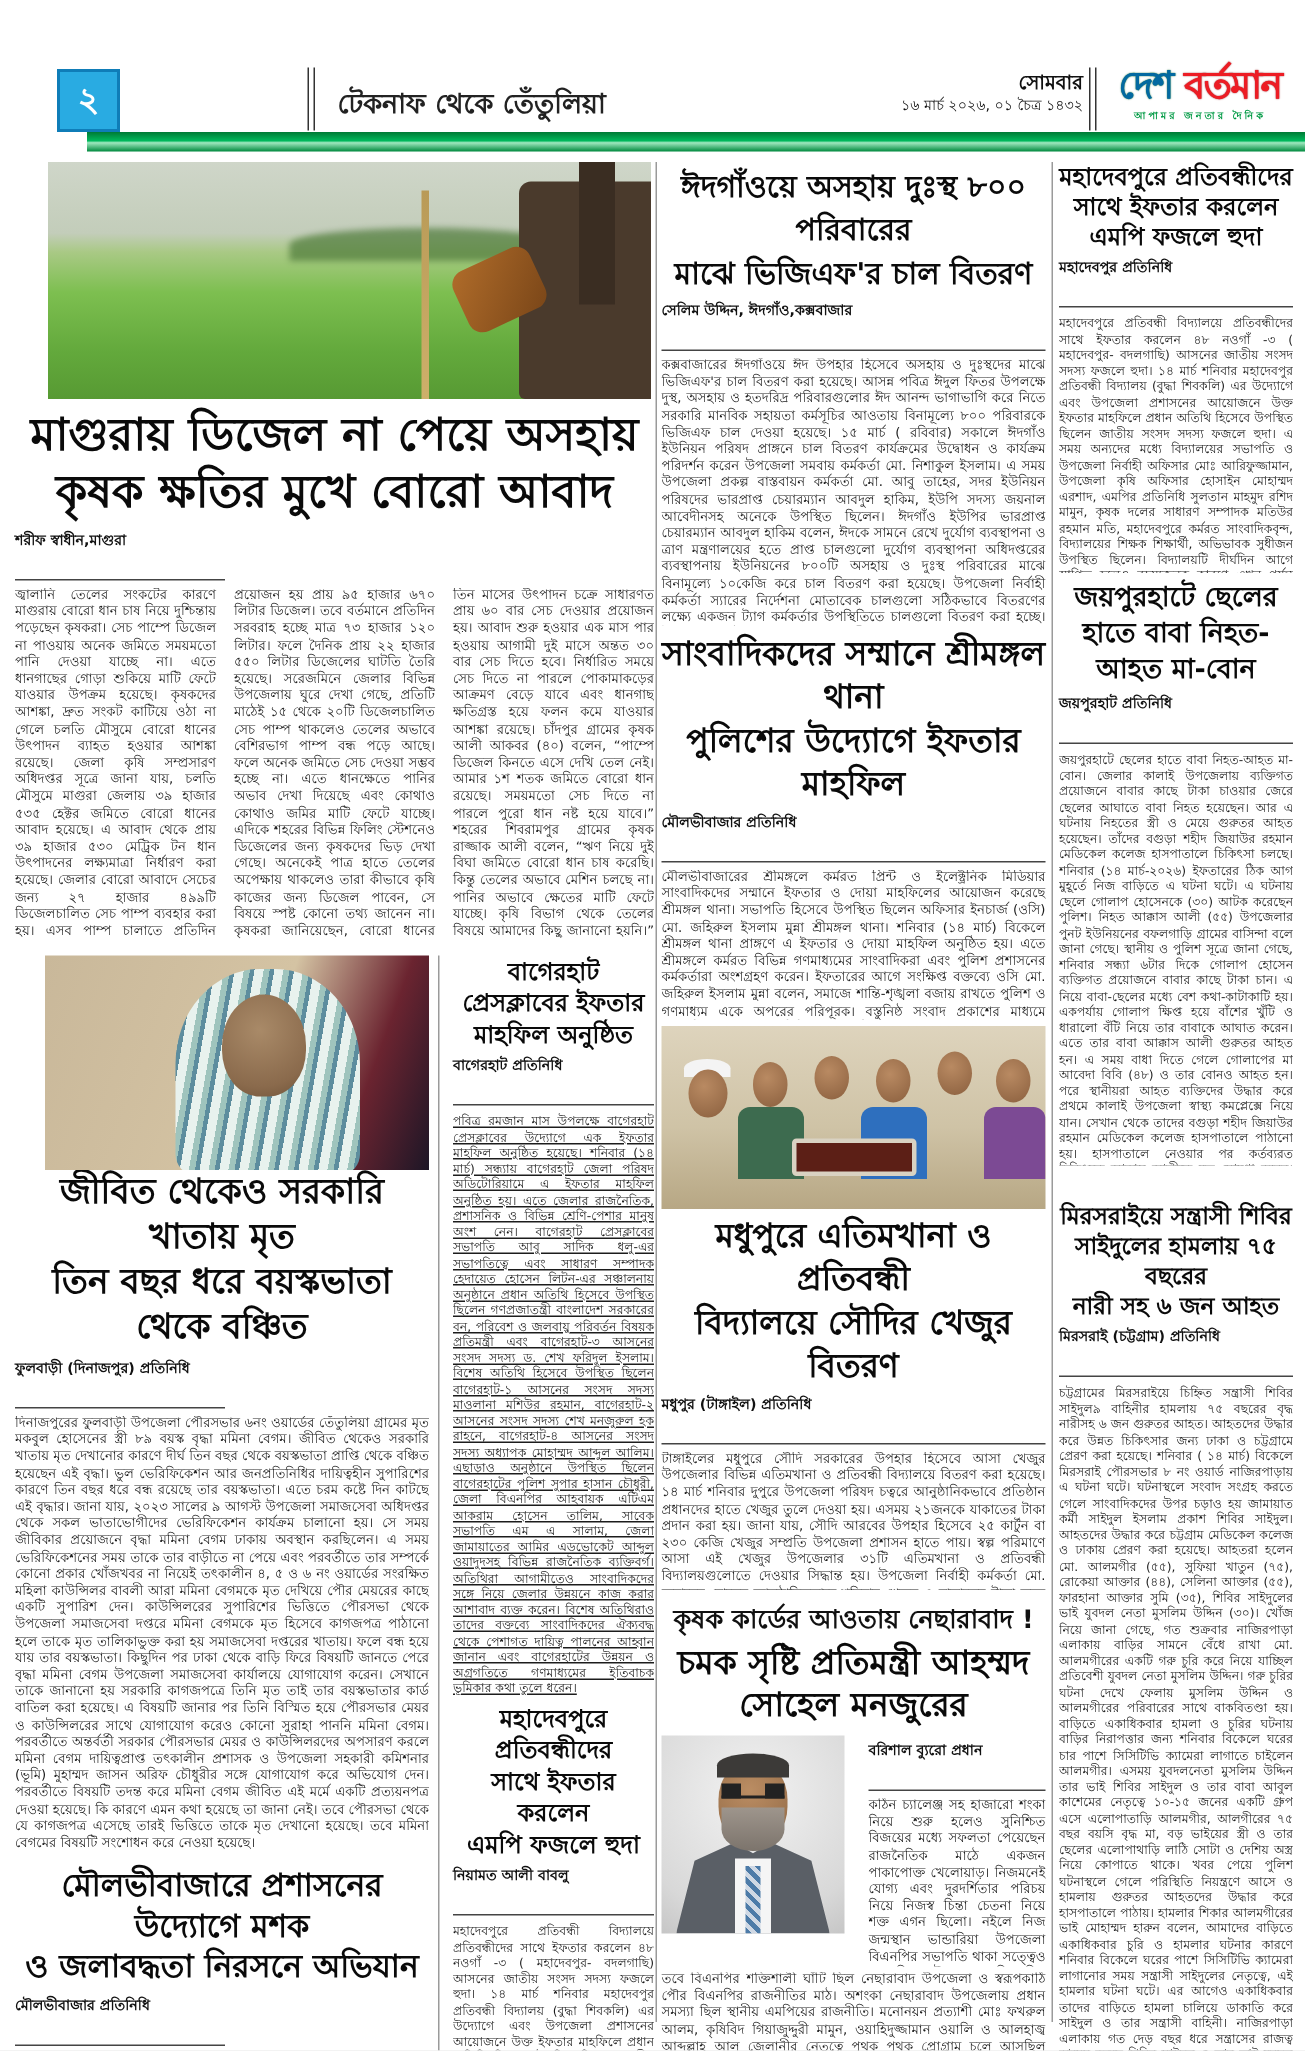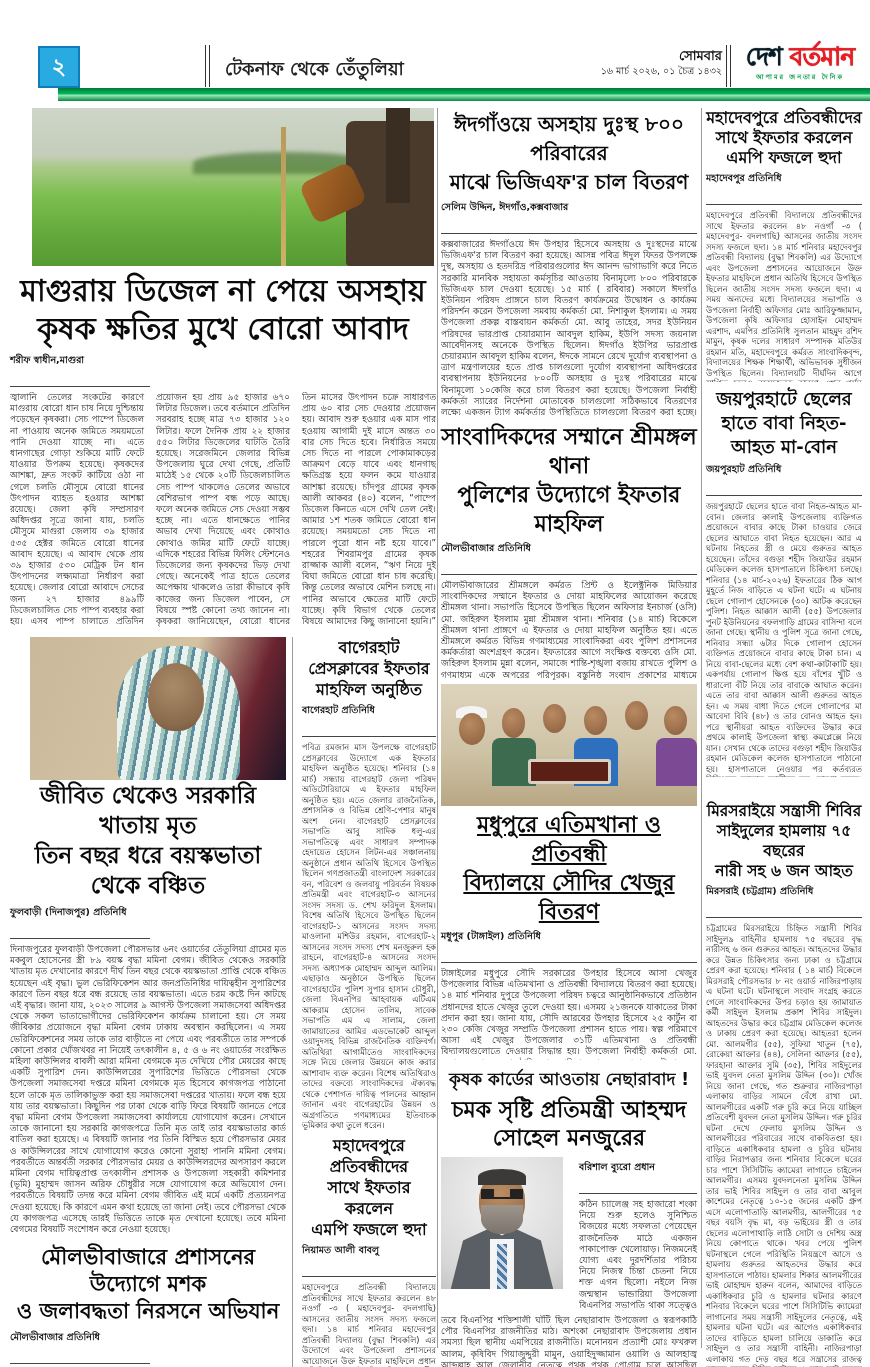--- a/index.html
+++ b/index.html
@@ -11,21 +11,21 @@
            display:flex;align-items:center;justify-content:center;}
   .hdr-rule{position:absolute;top:45px;height:42px;width:1px;background:#333;}
   .hdr-rule.r1{left:205px;}.hdr-rule.r2{left:209px;}
   .hdr-rule.r3{left:726px;}.hdr-rule.r4{left:730px;}
   .section-title{position:absolute;left:225px;top:55px;font-size:18px;font-weight:bold;color:#222;}
   .date-block{position:absolute;right:148px;top:48px;text-align:right;line-height:1.3;}
   .date-day{font-size:13px;font-weight:bold;}
   .date-line{font-size:9.5px;}
   .logo{position:absolute;right:4px;top:44px;width:132px;text-align:center;}
   .logo-main{font-size:25px;font-weight:bold;letter-spacing:-1px;line-height:1;}
-  .logo-desh{color:#0f172a;text-shadow:0 0 1px #005f2a;}
+  .logo-desh{color:#0369a1;text-shadow:0 0 1px #005f2a;}
   .logo-bartoman{color:#ed1c24;text-shadow:0 0 1px #8d0b10;}
   .logo-tagline{font-size:6.5px;color:#009a44;letter-spacing:2px;margin-top:3px;font-weight:bold;}
   .green-bar{position:absolute;left:58px;right:0;top:88px;height:13px;
              background:linear-gradient(to bottom,#007a35,#00b85c 45%,#9fe8bf 55%,#008a3e);}
   
   .content{position:absolute;left:0;top:104px;width:870px;height:1263px;}
   .vdiv{position:absolute;top:4px;height:1240px;width:1px;background:#9a9a9a;}
   .vdiv.d1{left:437px;}.vdiv.d2{left:701px;}
   
   .headline{font-weight:bold;text-align:center;color:#0a0a0a;}
@@ -51,36 +51,36 @@
       background:linear-gradient(110deg,#c9b89a 0%,#d4c3a3 55%,#6b2430 80%,#1d1626 100%);}
   .woman-shawl{position:absolute;left:34%;top:6%;width:48%;height:96%;border-radius:46% 46% 10% 10%;
       background:repeating-linear-gradient(100deg,#e8f2ee 0 6px,#9fc4bd 6px 10px,#5d8d9e 10px 13px);}
   .woman-face{position:absolute;left:46%;top:18%;width:22%;height:48%;border-radius:50% 50% 45% 45%;
       background:radial-gradient(circle at 45% 35%,#a98a68,#8a6a4c 70%,#6e5238);}
   .hl-2{font-size:23px;line-height:30px;}
   .body-momina{height:296px;}
   .hl-3{font-size:21px;line-height:27px;margin-top:4px;}
   .body-moshok{height:84px;}
   .hl-4{font-size:16px;line-height:21px;}
-  .body-bag{height:388px;}
+  .body-bag{height:388px;text-decoration:underline;}
   .hl-5{font-size:16px;line-height:21px;margin-top:5px;}
   .body-moha-l{height:152px;}
   
   .mid-group{position:absolute;left:441px;top:4px;width:256px;}
   .hl-eid{font-size:20px;line-height:29px;margin-top:2px;}
   .body-eid{height:178px;}
   .hl-sri{font-size:22px;line-height:29px;margin-top:5px;}
   .body-sri{height:100px;}
   .photo-iftar{width:100%;height:122px;position:relative;overflow:hidden;margin:4px 0;
       background:linear-gradient(to bottom,#ded4bd 0%,#cfc3a6 55%,#b7a784 100%);}
   .head{position:absolute;border-radius:50%;background:radial-gradient(circle at 40% 35%,#b98a62,#8a5f3e);}
   .cap{position:absolute;border-radius:50% 50% 0 0;background:#f4f4f4;}
   .shirt{position:absolute;border-radius:8px 8px 0 0;}
   .dates-tray{position:absolute;left:34%;bottom:18%;width:30%;height:16%;background:#5c1f16;border:3px solid #d9d2c2;border-radius:3px;}
-  .hl-mad{font-size:22px;line-height:29px;margin-top:2px;text-decoration:underline;}
+  .hl-mad{font-size:22px;line-height:29px;margin-top:2px;}
   .body-mad{height:92px;}
   .kicker{font-size:17px;font-weight:bold;text-align:center;margin-top:6px;}
   .hl-chomok{font-size:22px;line-height:28px;margin-top:2px;}
   .chomok-row{display:flex;margin-top:5px;gap:10px;}
   .photo-portrait{width:122px;height:132px;flex:none;position:relative;overflow:hidden;
       background:radial-gradient(circle at 50% 30%,#f2f2f2,#d8d8d8 75%,#c6c6c6);}
   .p-suit{position:absolute;left:8%;bottom:0;width:84%;height:46%;background:#5a5f66;
       clip-path:polygon(0 100%,12% 20%,38% 0,50% 12%,62% 0,88% 20%,100% 100%);}
   .p-shirt{position:absolute;left:40%;bottom:0;width:20%;height:38%;background:#f5f5f5;}
   .p-tie{position:absolute;left:46%;bottom:0;width:8%;height:34%;

